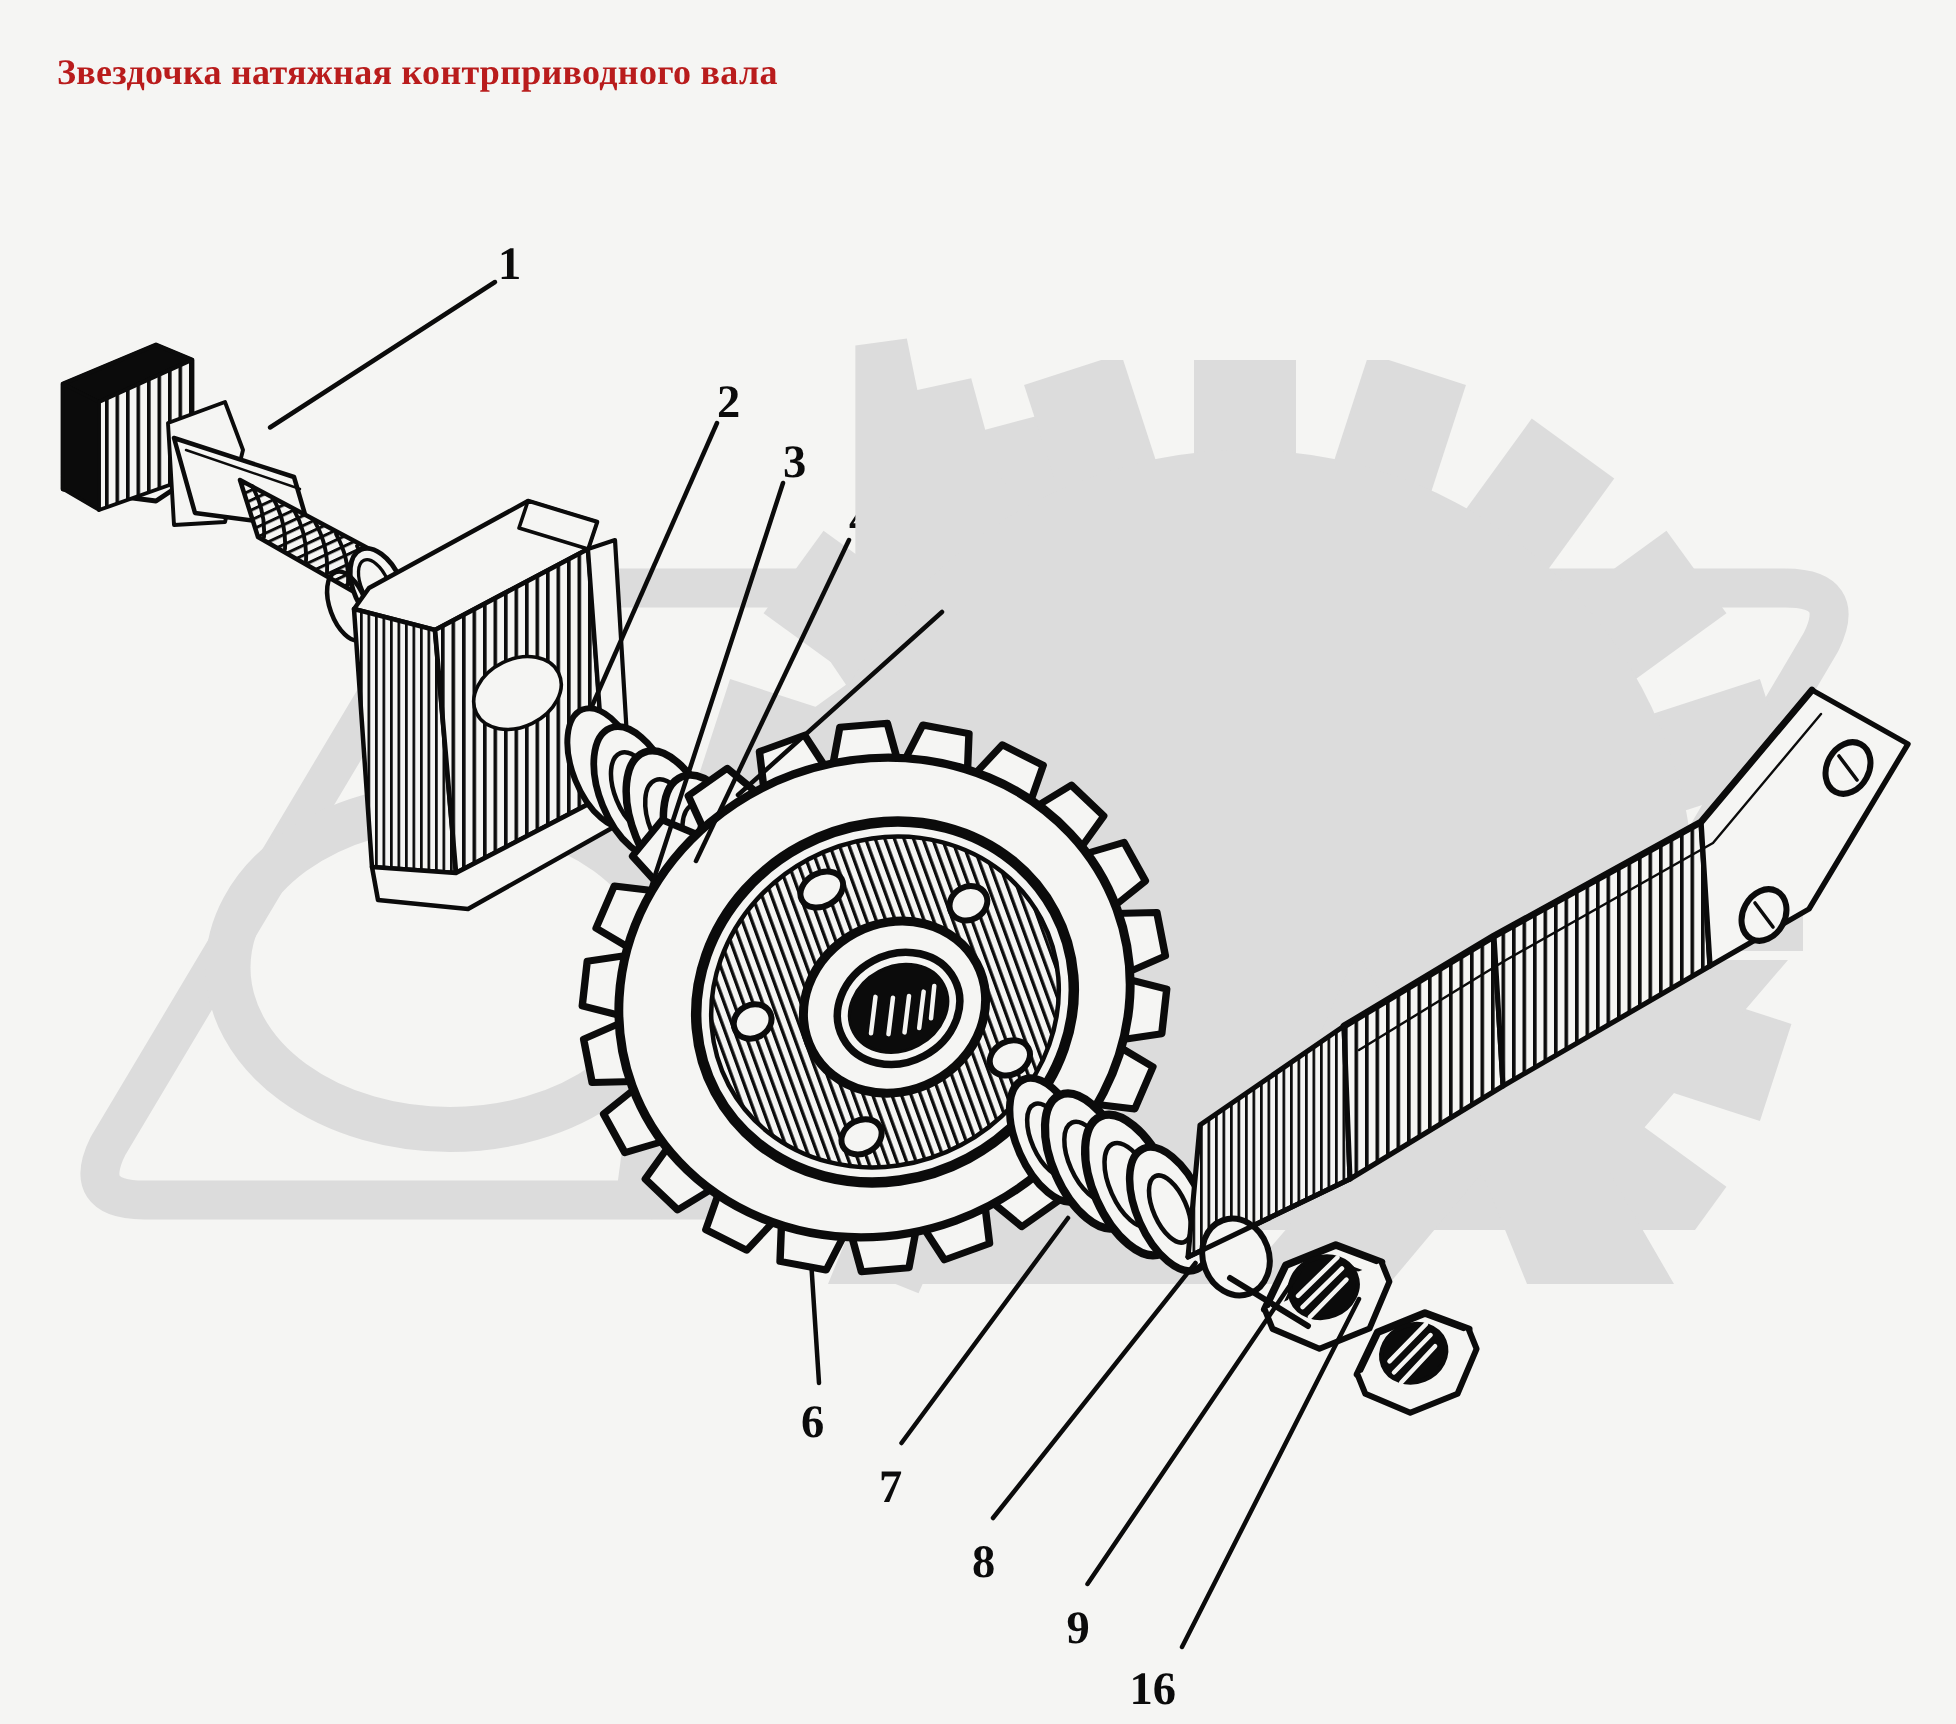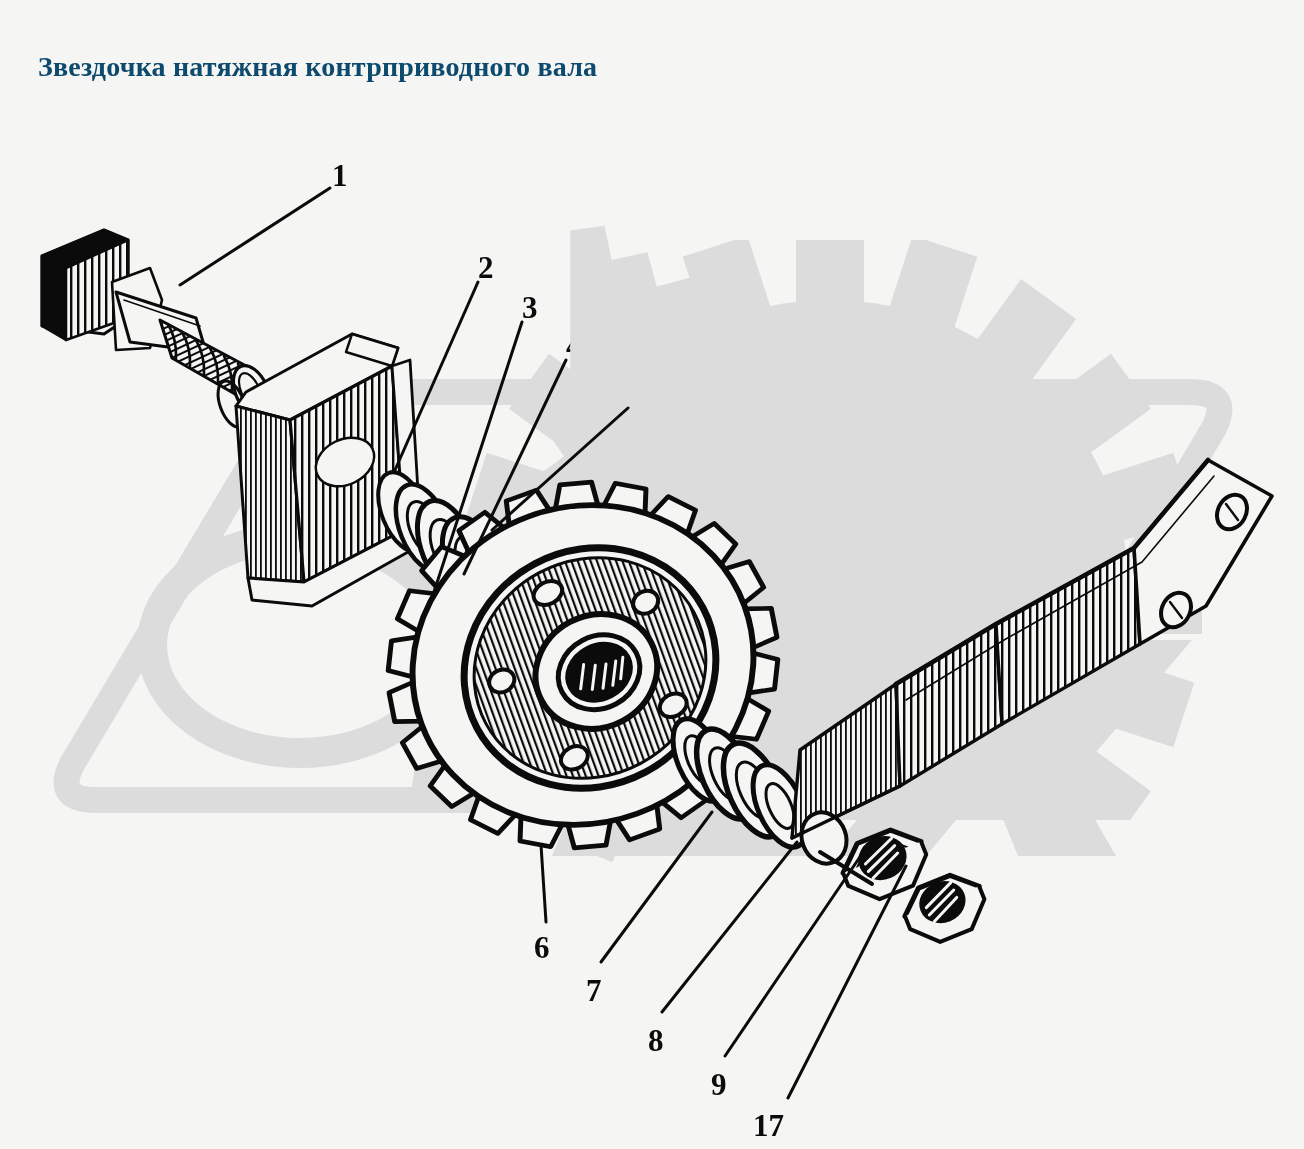--- a/index.html
+++ b/index.html
@@ -12,26 +12,26 @@
     position: relative;
     width: 1304px;
     height: 1149px;
     background: #f5f5f3;
     overflow: hidden;
     font-family: "Liberation Serif", "DejaVu Serif", serif;
   }
   #title {
     position: absolute;
     left: 38px;
-    top: 51px;
+    top: 36px;
     font-family: "Liberation Serif", "DejaVu Serif", serif;
     font-weight: bold;
-    font-size: 28px;
+    font-size: 24px;
     letter-spacing: 0.2px;
-    color: #0c4a6e;
+    color: #b91c1c;
     white-space: nowrap;
   }
   #watermark-layer,
   #drawing-layer,
   #callout-layer {
     position: absolute;
     left: 0;
     top: 0;
     width: 1304px;
     height: 1149px;
@@ -432,15 +432,15 @@
 
   <div class="callout-num" style="left:332px; top:160px;">1</div>
   <div class="callout-num" style="left:478px; top:252px;">2</div>
   <div class="callout-num" style="left:522px; top:292px;">3</div>
   <div class="callout-num" style="left:566px; top:330px;">4</div>
   <div class="callout-num" style="left:629px; top:378px;">5</div>
   <div class="callout-num" style="left:534px; top:932px;">6</div>
   <div class="callout-num" style="left:586px; top:975px;">7</div>
   <div class="callout-num" style="left:648px; top:1025px;">8</div>
   <div class="callout-num" style="left:711px; top:1069px;">9</div>
-  <div class="callout-num" style="left:753px; top:1110px;">17</div>
+  <div class="callout-num" style="left:753px; top:1110px;">16</div>
 
 </div>
 
 </body></html>

